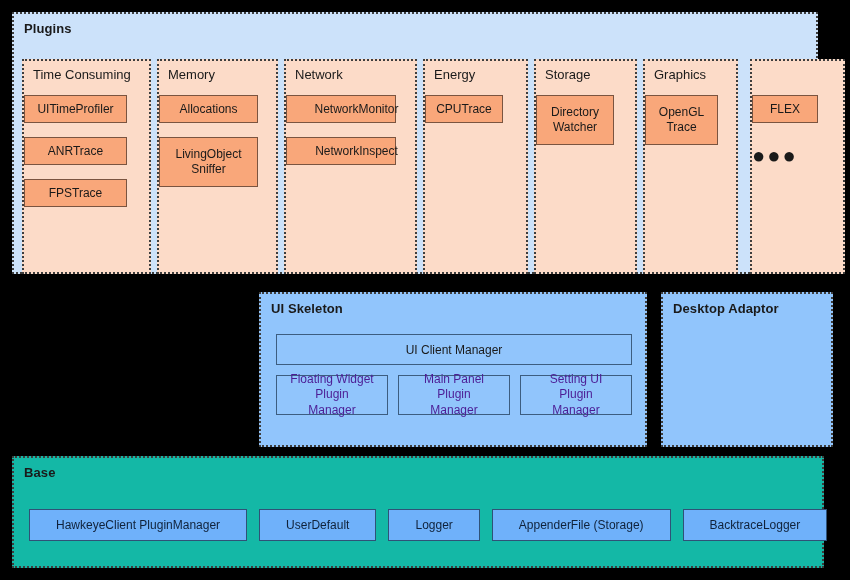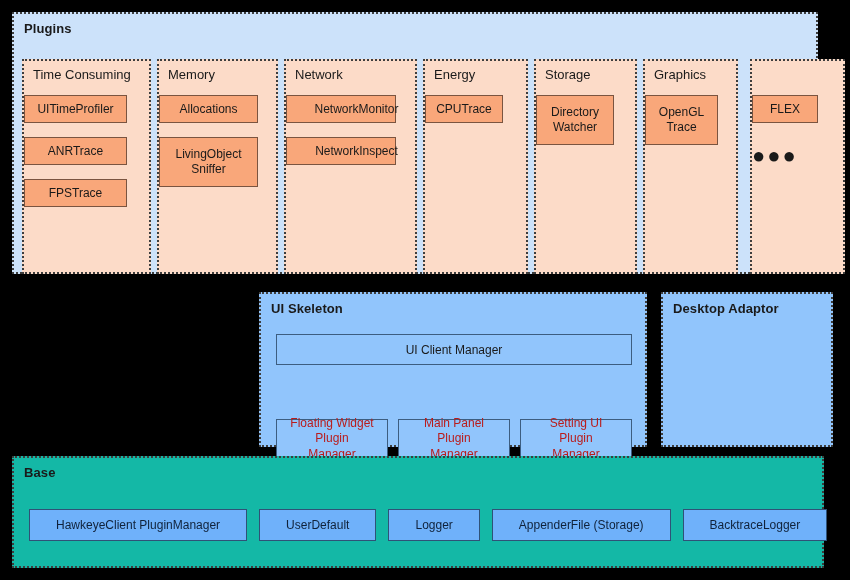--- a/index.html
+++ b/index.html
@@ -161,24 +161,23 @@
   .sk-box {
     width: 112px;
     height: 40px;
     background: #91c5fc;
     border: 1.5px solid #3c5d80;
     display: flex;
     align-items: center;
     justify-content: center;
     text-align: center;
     font-size: 12px;
-    color: #b91c1c;
+    color: #4c1d95;
     line-height: 1.3;
     white-space: pre-line;
-    margin-top: 44px;
   }
 
   
   #desktop-group {
     left: 661px;
     top: 292px;
     width: 172px;
     height: 155px;
     background: #91c5fc;
   }

